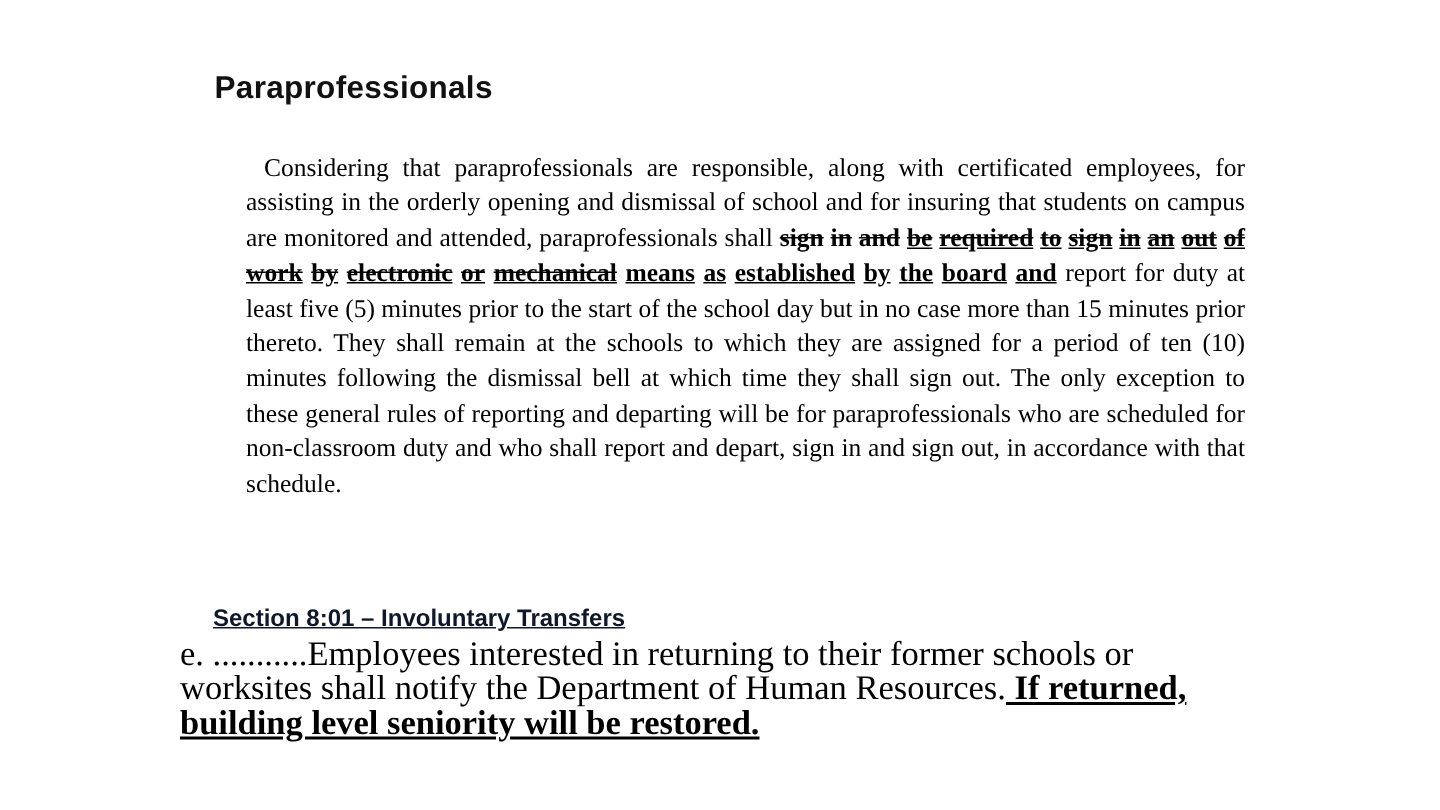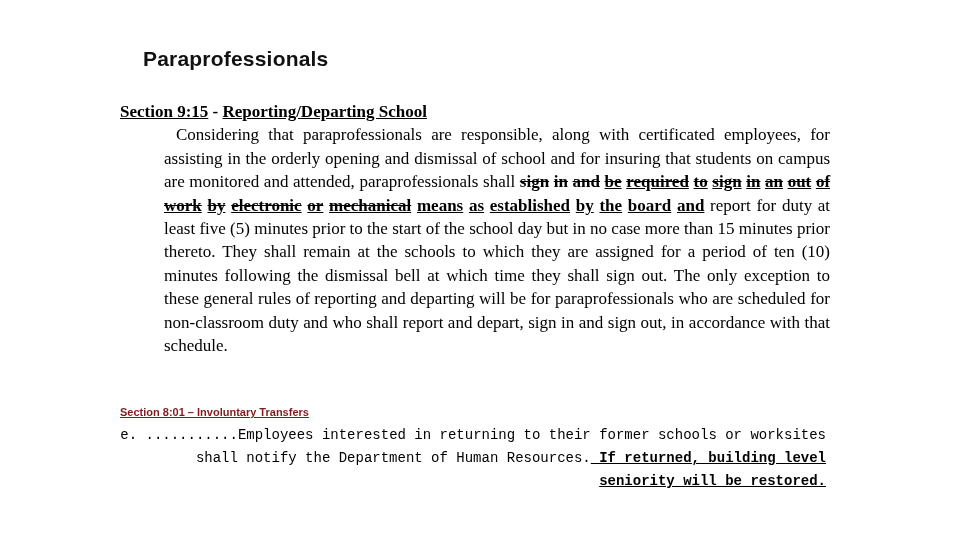--- a/index.html
+++ b/index.html
@@ -51,43 +51,40 @@
   .strike.underline { text-decoration: underline line-through; }
   .section-801 {
     position: absolute;
     left: 120px;
     top: 401px;
     width: 706px;
   }
   .section-801-heading {
     font-family: "Liberation Sans", sans-serif;
     font-weight: bold;
-    font-size: 11px;
+    font-size: 16px;
     line-height: 23px;
     text-decoration: underline;
-    color: #7f1d1d;
+    color: #0f172a;
+    margin-left: 22px;
   }
   .section-801 .para-plain {
-    font-size: 14px;
+    font-size: 23px;
     line-height: 23px;
-    text-align: right;
-    font-family: Liberation Mono, monospace;
+    text-align: left;
   }
 </style>
 </head>
 <body>
 
 <div class="slide">
 
   <div class="slide-title">Paraprofessionals</div>
 
   <div class="section-915">
-    <div class="section-915-heading">
-      <span class="u">Section 9:15</span><span> - </span><span class="u">Reporting/Departing School</span>
-    </div>
     <div class="para-justified">Considering that paraprofessionals are responsible, along with certificated employees, for assisting in the orderly opening and dismissal of school and for insuring that students on campus are monitored and attended, paraprofessionals shall <span class="bold strike">sign</span> <span class="bold strike">in</span> <span class="bold strike">and</span> <span class="bold strike underline">be</span> <span class="bold strike underline">required</span> <span class="bold strike underline">to</span> <span class="bold strike underline">sign</span> <span class="bold strike underline">in</span> <span class="bold strike underline">an</span> <span class="bold strike underline">out</span> <span class="bold strike underline">of</span> <span class="bold strike underline">work</span> <span class="bold strike underline">by</span> <span class="bold strike underline">electronic</span> <span class="bold strike underline">or</span> <span class="bold strike underline">mechanical</span> <span class="bold underline">means</span> <span class="bold underline">as</span> <span class="bold underline">established</span> <span class="bold underline">by</span> <span class="bold underline">the</span> <span class="bold underline">board</span> <span class="bold underline">and</span> report for duty at least five (5) minutes prior to the start of the school day but in no case more than 15 minutes prior thereto. They shall remain at the schools to which they are assigned for a period of ten (10) minutes following the dismissal bell at which time they shall sign out. The only exception to these general rules of reporting and departing will be for paraprofessionals who are scheduled for non-classroom duty and who shall report and depart, sign in and sign out, in accordance with that schedule.</div>
   </div>
 
   <div class="section-801">
     <div class="section-801-heading">Section 8:01 – Involuntary Transfers</div>
     <div class="para-plain">e. ...........Employees interested in returning to their former schools or worksites shall notify the Department of Human Resources.<span class="bold underline"> If returned, building level seniority will be restored.</span></div>
   </div>
 
 </div>
 

